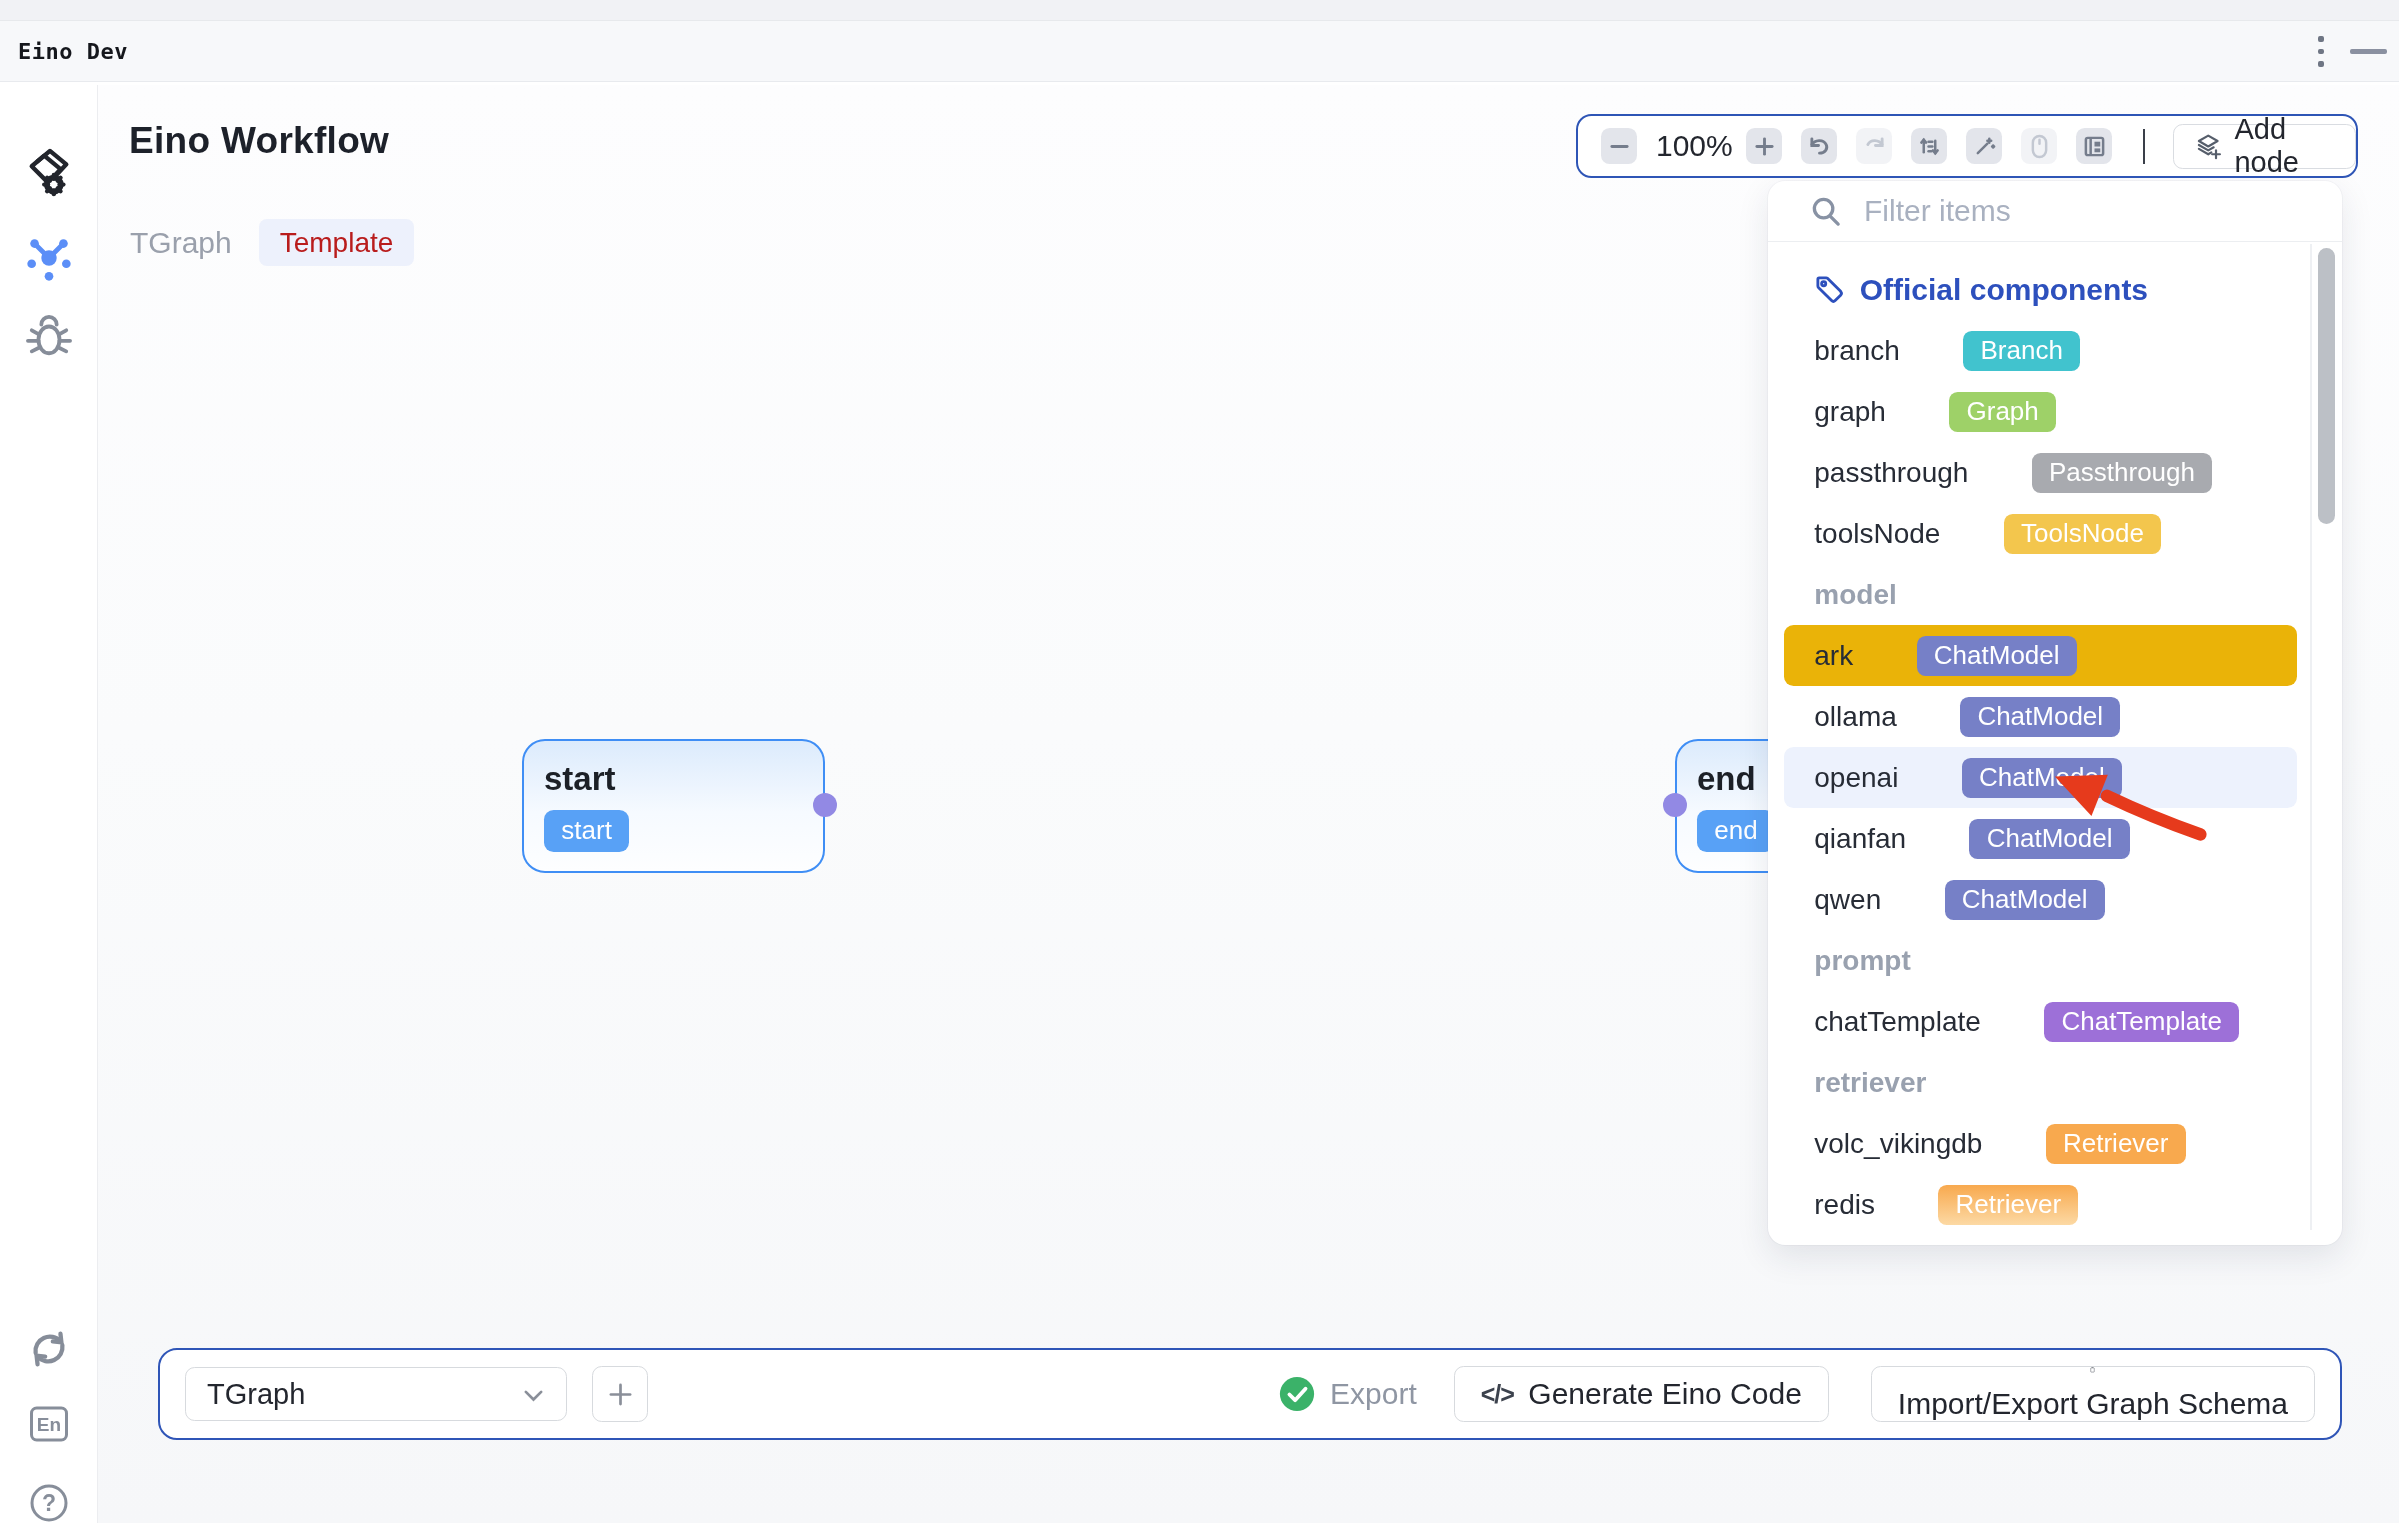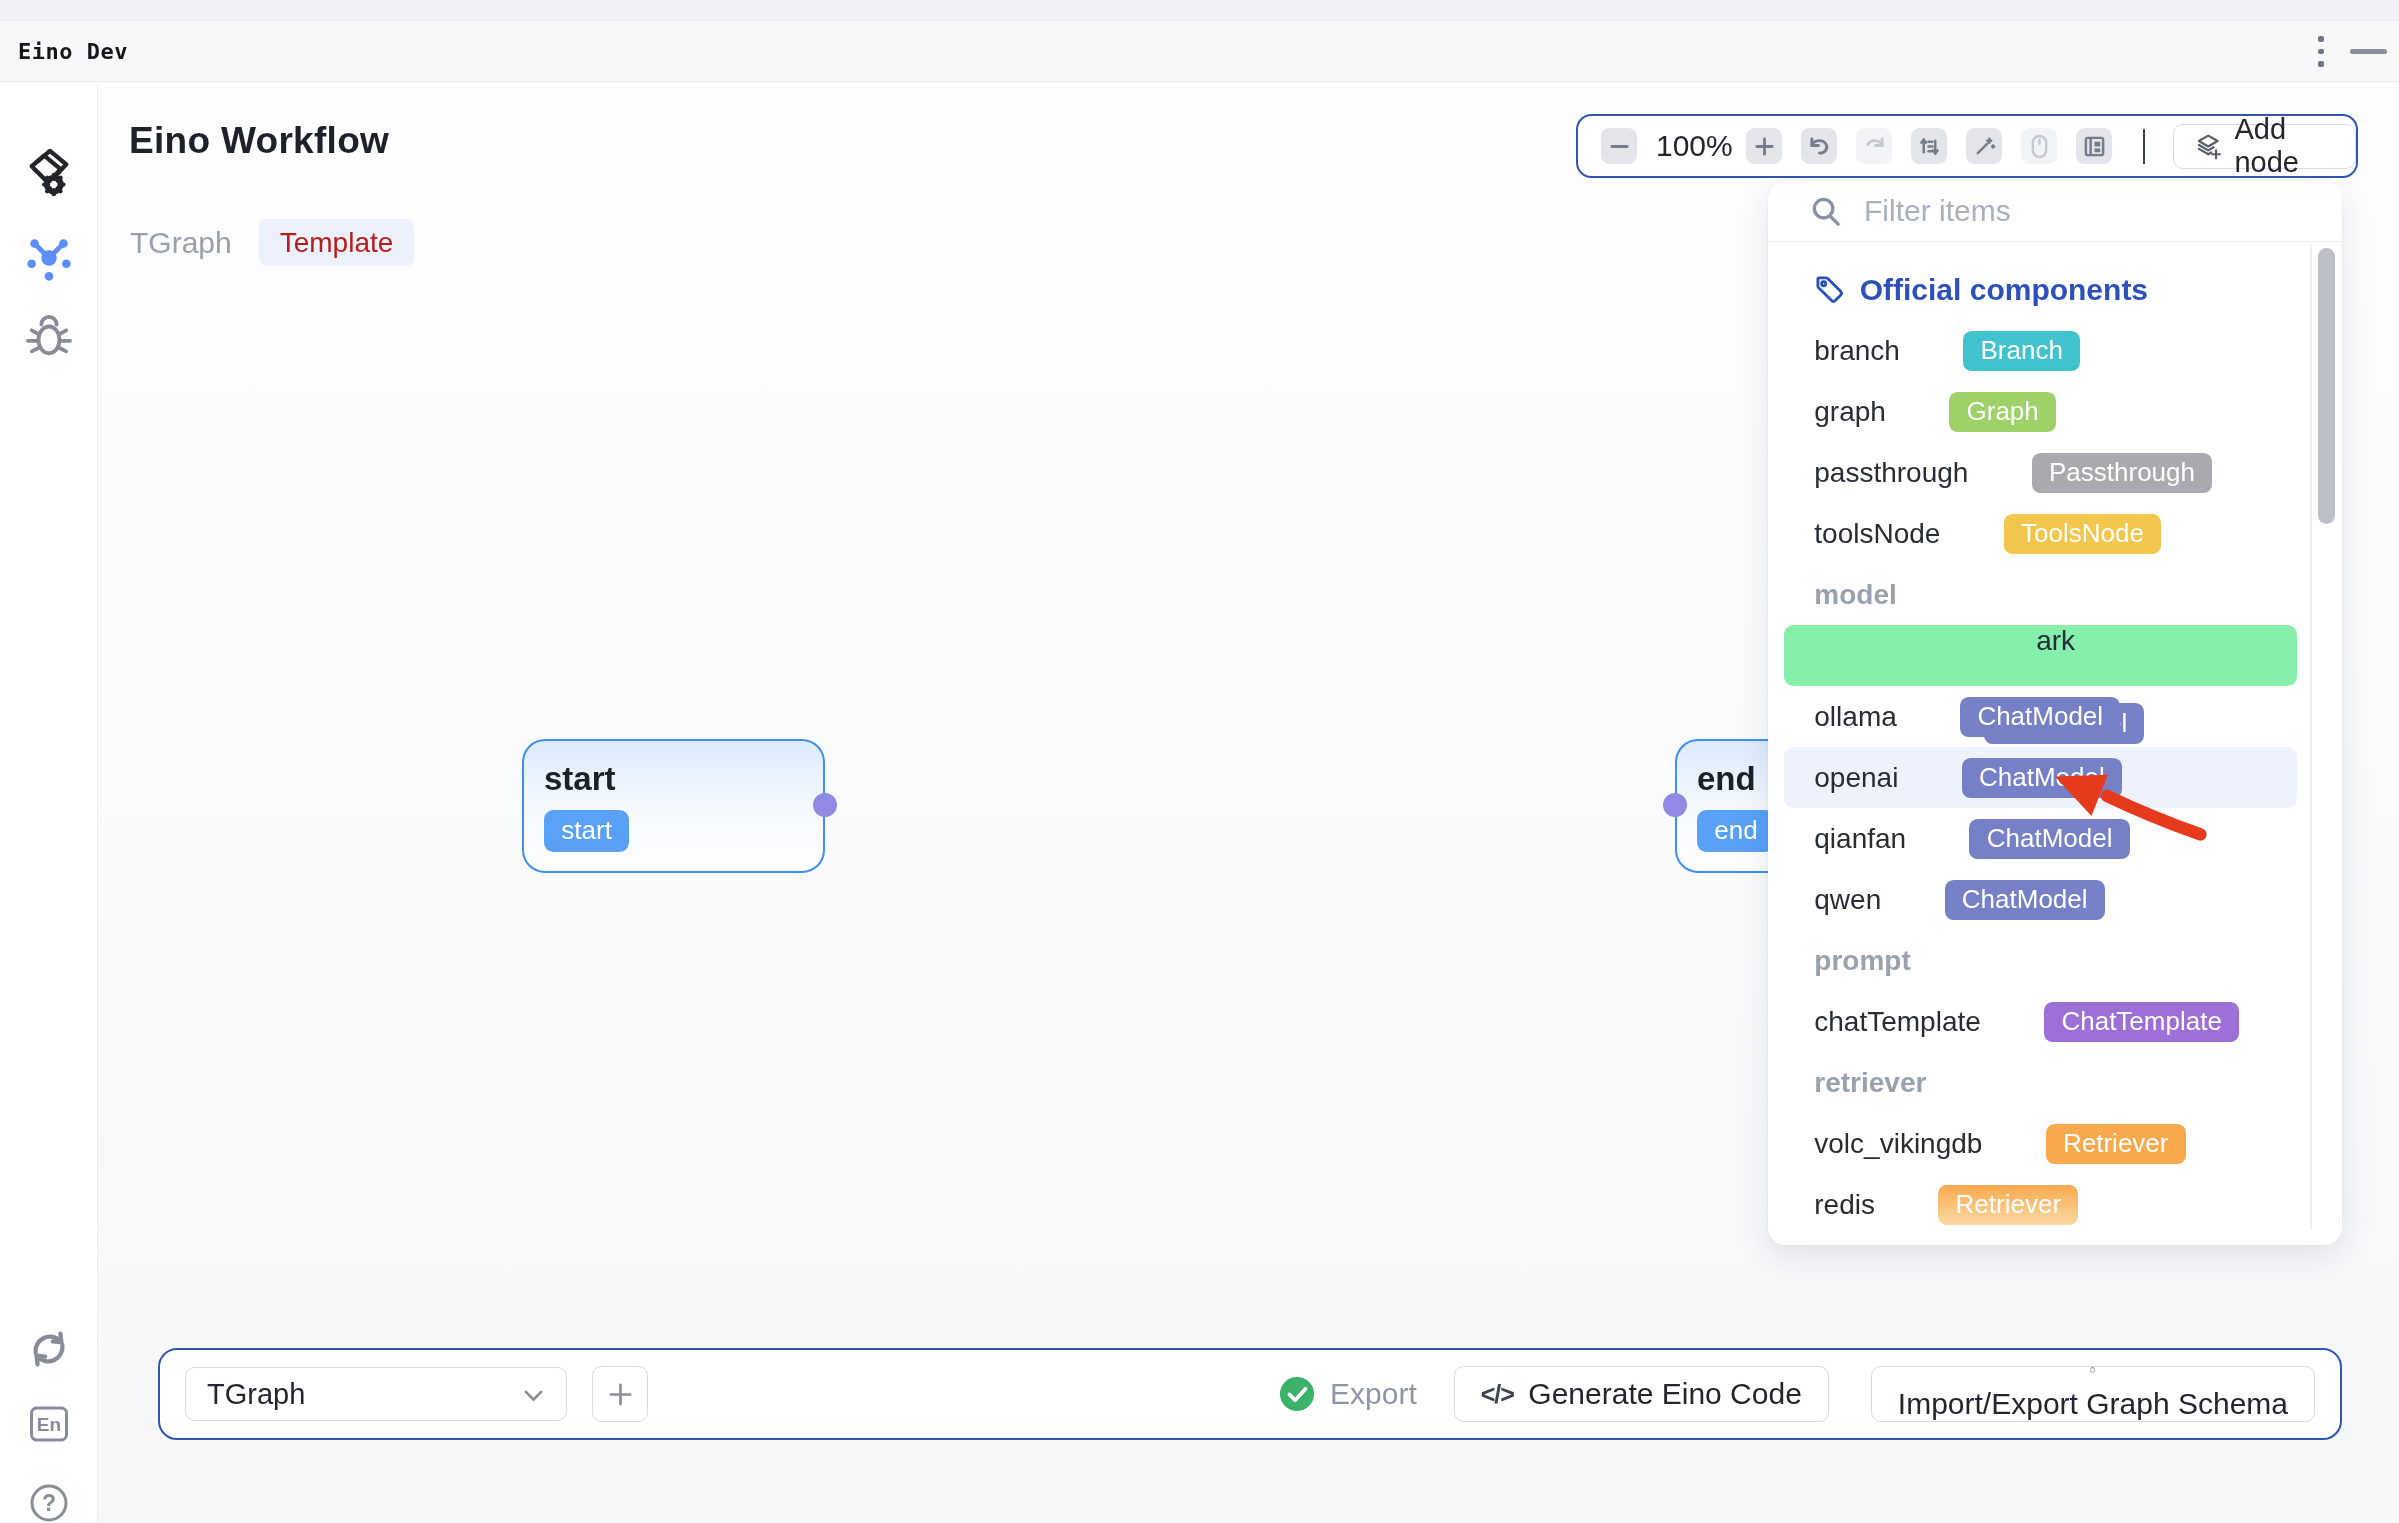--- a/index.html
+++ b/index.html
@@ -60,21 +60,21 @@
   .add-node-btn { height:45px; border:1.9px solid #d9dce1; border-radius:9.6px; background:#fff; display:flex; align-items:center; gap:12.5px; padding:0 21px; font-size:29px; color:#23262e; cursor:pointer; }
 
   
   .panel { position:absolute; left:1768px; top:181px; width:574px; height:1064px; background:#ffffff; border-radius:17.3px;
     box-shadow:0 11.5px 33px rgba(25,35,65,0.10), 0 0 0 1px rgba(25,35,65,0.03); z-index:20; overflow:hidden; }
   .search-row { height:61px; display:flex; align-items:center; gap:21px; padding-left:42px; border-bottom:1.9px solid #eceef1; }
   .search-input { border:none; outline:none; flex:1; font-size:30px; color:#8b5cf6; font-family:inherit; background:transparent; padding-right:58px; }
   .search-input::placeholder { color:#a9b1c0; }
   .plist { position:absolute; left:0; top:63px; right:0; bottom:0; padding-top:15.4px; }
   .prow { height:61px; display:flex; align-items:center; margin:0 45px 0 16.3px; padding-left:30px; border-radius:9.6px;gap:46px; }
-  .prow.hl-strong { background:#86efac;flex-direction:column; }
+  .prow.hl-strong { background:#eab308; }
   .prow.hl-soft { background:#edf2fd; }
   .phead { gap:14.4px; }
   .phead .phead-label { font-size:30px; font-weight:bold; color:#2d50bd; }
   .psection { font-size:28px; font-weight:bold; color:#99a1af; }
   .item-label { font-size:28px; color:#272c36; }
   .item-badge { margin-left:17.3px; font-size:26px; color:#ffffff; padding:4.8px 17.3px; border-radius:8.6px; white-space:nowrap; }
   .scroll-divider { position:absolute; right:30px; top:63px; bottom:15.4px; width:1.9px; background:#eef0f3; }
   .scroll-thumb { position:absolute; right:6.7px; top:67px; width:17.3px; height:276px; background:#bcc0c6; border-radius:9.6px; cursor:pointer; }
 
   

